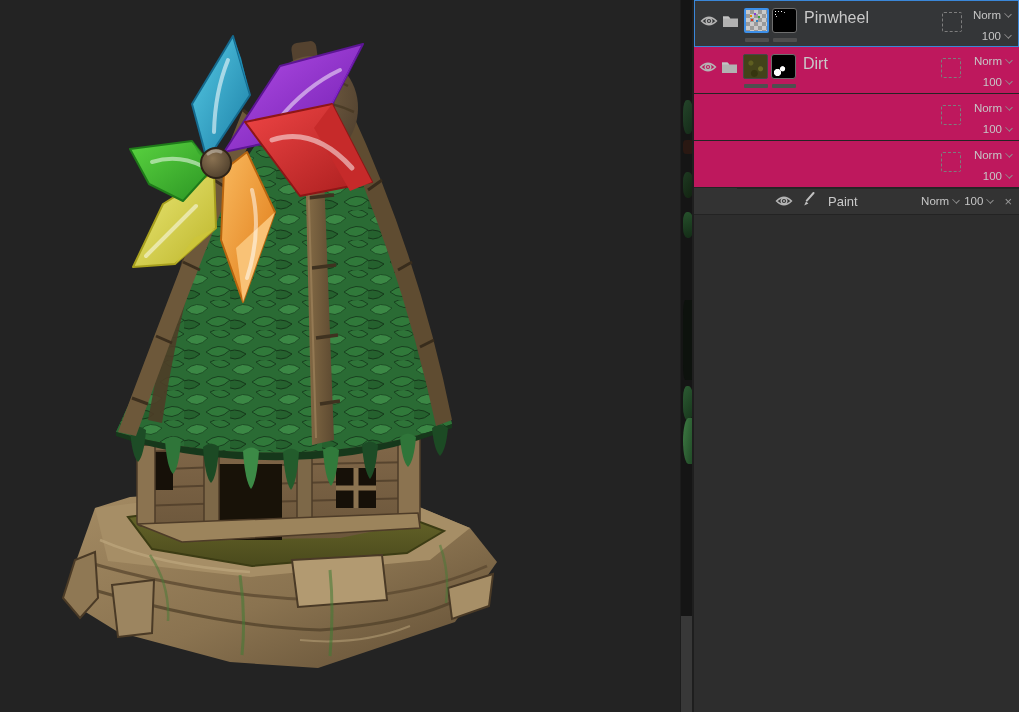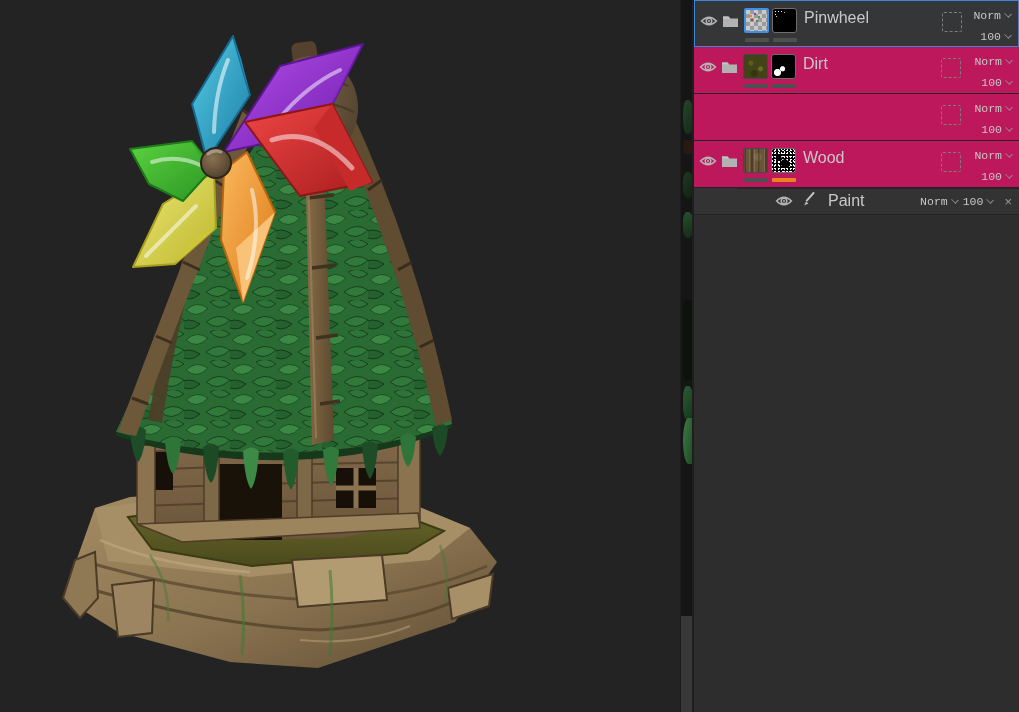--- a/index.html
+++ b/index.html
@@ -26,21 +26,21 @@
   .eye-btn { position:absolute; left:5px; top:13px; width:18px; height:14px; }
   .folder { position:absolute; left:27px; top:13px; }
   .thumb { position:absolute; top:7px; width:25px; height:25px; border:1px solid #474747; border-radius:2px; overflow:hidden; }
   .thumb.base { left:49px; }
   .thumb.mask { left:77px; border-color:#6e6e6e; border-radius:3px; }
   .layer-row.selected .thumb.base { border:2px solid #3d8fe8; border-radius:2px; }
   .bar { position:absolute; top:37px; width:24px; height:4px; background:#4f4f4f; border-radius:1px; }
   .bar.b1 { left:50px; } .bar.b2 { left:78px; }
   .layer-name { position:absolute; left:109px; top:8px; font-size:16px; color:#c9c9c9; white-space:nowrap; }
   .fx-slot { position:absolute; left:247px; top:11px; width:20px; height:20px; border:1px dashed #7d7d7d; border-radius:2px; }
-  .dd { position:absolute; right:7px; display:flex; align-items:center; gap:4px; color:#c6c6c6; font-size:11.5px; cursor:default;font-family:Liberation Mono, monospace; }
+  .dd { position:absolute; right:7px; display:flex; align-items:center; gap:4px; color:#c6c6c6; font-size:11.5px; cursor:default; }
   .dd.blend { top:8px; } .dd.opacity { top:29px; }
   .chev { width:6px; height:6px; border-right:1.4px solid #8f8f8f; border-bottom:1.4px solid #8f8f8f; transform:rotate(45deg) scaleY(.8); margin-top:-3px; }
 
   
   .thumb-pinwheel-checker { background-color:#cacaca;
     background-image:linear-gradient(45deg,#9a9a9a 25%,transparent 25% 75%,#9a9a9a 75%),
                      linear-gradient(45deg,#9a9a9a 25%,transparent 25% 75%,#9a9a9a 75%);
     background-size:8px 8px; background-position:0 0,4px 4px; }
   .thumb-pinwheel-checker::after { content:""; position:absolute; left:4px; top:5px; width:2px; height:2px; background:#e28a00;
     box-shadow:4px -2px 0 #8a3bd6, 8px 1px 0 #3aa33a, 1px 4px 0 #d23030, 6px 5px 0 #2e86c9; }
@@ -72,21 +72,21 @@
                      radial-gradient(circle at 20% 30%,#000 2.5px,transparent 3.5px),
                      radial-gradient(#ffffff .7px,transparent .85px),
                      radial-gradient(#e0e0e0 .6px,transparent .75px),
                      radial-gradient(#ffffff .5px,transparent .7px);
     background-size:100% 100%,100% 100%,4px 3px,5px 5px,3px 4px; }
 
   
   .paint-row { position:relative; height:27px; background:#333333; border-bottom:1px solid #232323; }
   .paint-row::before { content:""; position:absolute; left:43px; right:0; top:0; height:1px; background:#262626; }
   .paint-inner { position:absolute; left:81px; right:7px; top:0; bottom:0; display:flex; align-items:center; gap:7px; }
-  .paint-label { font-size:16px; color:#c9c9c9; margin-left:6px; }
+  .paint-label { font-size:13px; color:#c9c9c9; margin-left:6px; }
   .paint-right { margin-left:auto; display:flex; align-items:center; gap:5px; color:#bdbdbd; font-size:11.5px; }
   .close-x { color:#9a9a9a; font-size:13px; margin-left:6px; cursor:default; }
   .panel-empty { height:496px; background:#2d2d2d; }
 </style>
 </head>
 <body>
 
 <div class="stage">
 
   <div class="viewport">
@@ -329,40 +329,20 @@
       <span>Norm</span>
             <span class="chev"></span>
     </span>
     <span class="dd opacity">
       <span>100</span>
             <span class="chev"></span>
     </span>
   </div>
 
   <div class="layer-row">
-    <div class="row-main">
-      <span class="eye-btn">
-        <svg width="18" height="14" viewBox="0 0 18 14">
-                <path d="M1.5,7 Q9,-0.5 16.5,7 Q9,14.5 1.5,7 Z" fill="none" stroke="#b5b5b5" stroke-width="1.4"></path>
-                <circle cx="9" cy="7" r="2.8" fill="none" stroke="#b5b5b5" stroke-width="1.4"></circle>
-                <circle cx="9" cy="7" r="1" fill="#b5b5b5"></circle>
-              </svg>
-      </span>
-      <span class="folder">
-        <svg width="17" height="14" viewBox="0 0 17 14">
-                <path d="M1,2.5 h5.5 l1.8,2 H16 v8.5 H1 Z" fill="#b2b2b2"></path>
-                <path d="M1,2.5 h5.5 l1.8,2 H1 Z" fill="#c4c4c4"></path>
-              </svg>
-      </span>
-      <div class="thumb base thumb-wood-texture"></div>
-      <div class="thumb mask mask-wood-noise"></div>
-      <div class="bar b1"></div>
-      <div class="bar b2" style="background: rgb(232, 130, 30);"></div>
-      <span class="layer-name">Wood</span>
-    </div>
     <div class="fx-slot"></div>
     <span class="dd blend">
       <span>Norm</span>
             <span class="chev"></span>
     </span>
     <span class="dd opacity">
       <span>100</span>
             <span class="chev"></span>
     </span>
   </div>

